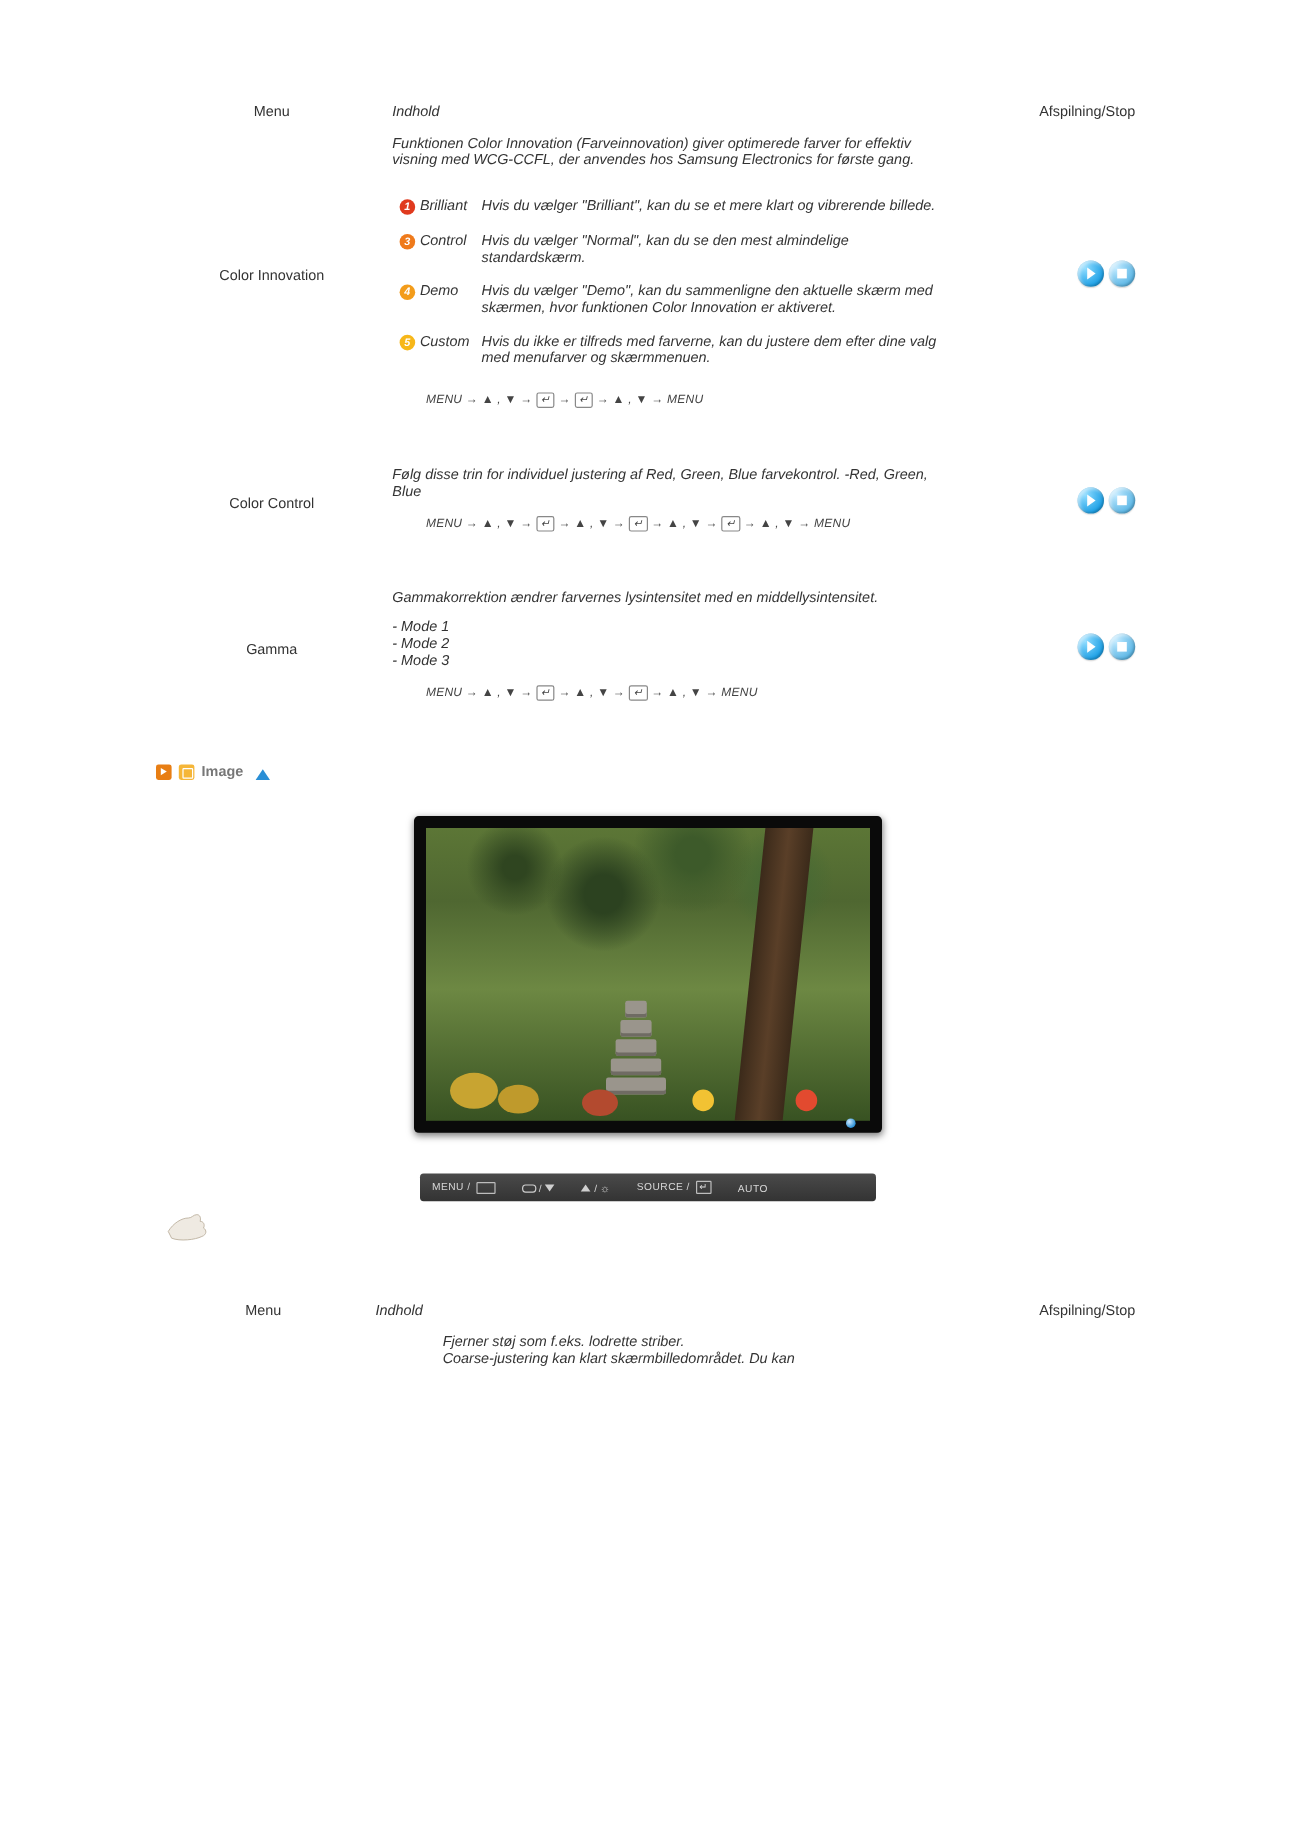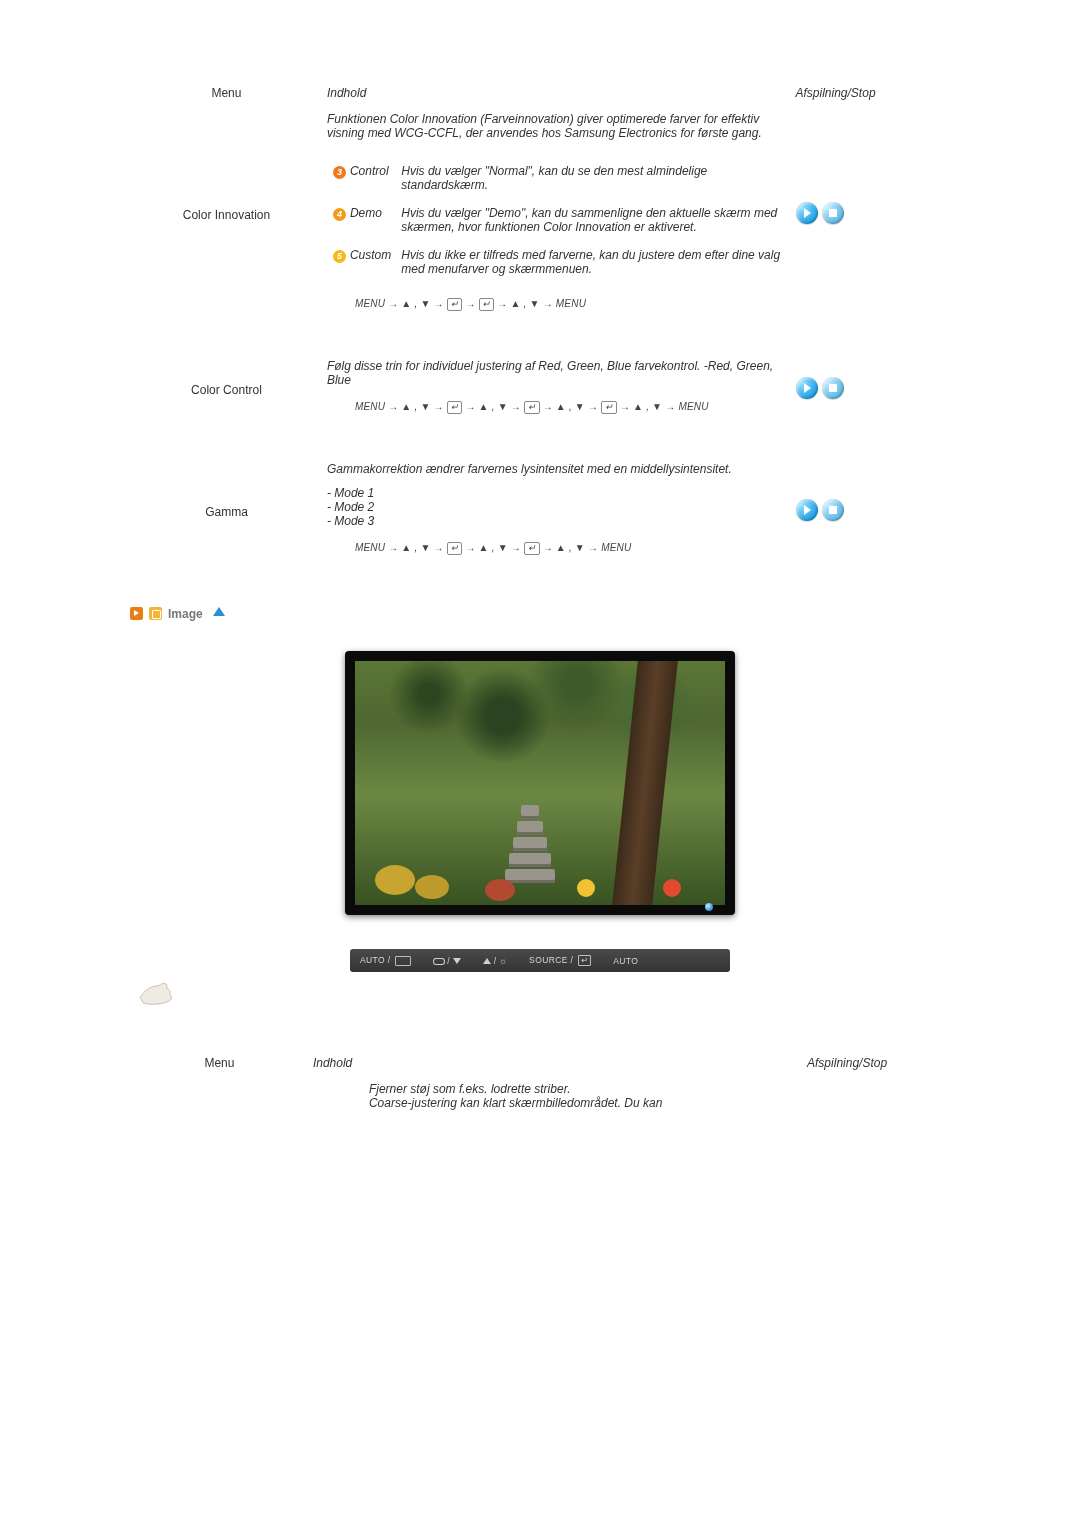--- a/index.html
+++ b/index.html
@@ -19,21 +19,21 @@
   table.main {
     width: 100%;
     border-collapse: collapse;
   }
   table.main td {
     vertical-align: top;
     padding: 6px 4px;
   }
   .col-menu { width: 160px; text-align: center; }
   .col-content { width: 400px; font-style: italic; }
-  .col-play { width: 130px; text-align: left; vertical-align: middle !important; font-style: italic; }
+  .col-play { width: 130px; text-align: right; vertical-align: middle !important; }
   .hdr { font-size: 12px; color: #333; }
   .hdr-row td { padding-bottom: 20px; }
   .intro-block { padding-bottom: 16px; display:block; }
   .opt-table td { padding: 3px 2px; vertical-align: top; }
   .num-badge {
     display: inline-block;
     width: 13px; height: 13px;
     border-radius: 50%;
     color: #fff;
     font-size: 9px;
@@ -90,21 +90,21 @@
   .stop-btn::after {
     content: "";
     position: absolute;
     left: 7px; top: 7px;
     width: 8px; height: 8px;
     background: #fff;
   }
   .section-divider {
     margin: 40px 0 18px 0;
     display: flex;
-    align-items: flex-start;
+    align-items: flex-end;
     gap: 6px;
   }
   .sd-icon1 {
     width: 13px; height: 13px; background: #e87e14; border-radius: 2px; position: relative;
   }
   .sd-icon1::after {
     content: ""; position: absolute; left:4px; top:3px;
     border-left: 5px solid #fff; border-top:3.5px solid transparent; border-bottom:3.5px solid transparent;
   }
   .sd-icon2 {
@@ -201,20 +201,24 @@
       <td class="col-play hdr">Afspilning/Stop</td>
     </tr>
 
     <tr>
       <td class="col-menu row-label" style="vertical-align:middle">Color Innovation</td>
       <td class="col-content">
         <span class="intro-block">Funktionen Color Innovation (Farveinnovation) giver optimerede farver for effektiv visning med WCG-CCFL, der anvendes hos Samsung Electronics for første gang.</span>
 
         <table class="opt-table">
           <tbody>
+                <tr>
+            <td class="opt-name"><span class="num-badge b1">1</span><span>Brilliant</span></td>
+            <td>Hvis du vælger "Brilliant", kan du se et mere klart og vibrerende billede.</td>
+          </tr>
           <tr>
             <td class="opt-name"><span class="num-badge b3">3</span><span>Control</span></td>
             <td>Hvis du vælger "Normal", kan du se den mest almindelige standardskærm.</td>
           </tr>
           <tr>
             <td class="opt-name"><span class="num-badge b4">4</span><span>Demo</span></td>
             <td>Hvis du vælger "Demo", kan du sammenligne den aktuelle skærm med skærmen, hvor funktionen Color Innovation er aktiveret.</td>
           </tr>
           <tr>
             <td class="opt-name"><span class="num-badge b5">5</span><span>Custom</span></td>
@@ -347,21 +351,21 @@
           <div class="bush r1"></div>
         <div class="lantern l1"></div>
           <div class="lantern l2"></div>
       </div>
       <div class="monitor-led"></div>
     </div>
 
     <div class="button-bar-wrap">
       <div class="button-bar">
         <div class="button-bar-row">
-          <span><span>AUTO /</span> <span class="bb-icon-box"></span></span>
+          <span><span>MENU /</span> <span class="bb-icon-box"></span></span>
           <span><span class="bb-eye"></span>/ <span class="bb-tri-down"></span></span>
           <span><span class="bb-tri-up"></span> /<span class="bb-sun"></span></span>
           <span><span>SOURCE /</span> <span class="bb-enter">↵</span></span>
           <span>AUTO</span>
         </div>
       </div>
       <div class="hand">
         <svg viewBox="0 0 60 48">
           <path d="M6 30 C12 20 22 14 30 14 C34 14 36 10 40 10 C44 10 45 14 44 18 C48 18 50 22 48 26 C52 28 52 34 46 36 C38 40 20 42 10 38 Z" fill="#efeae2" stroke="#b8ac98" stroke-width="1"></path>
         </svg>

